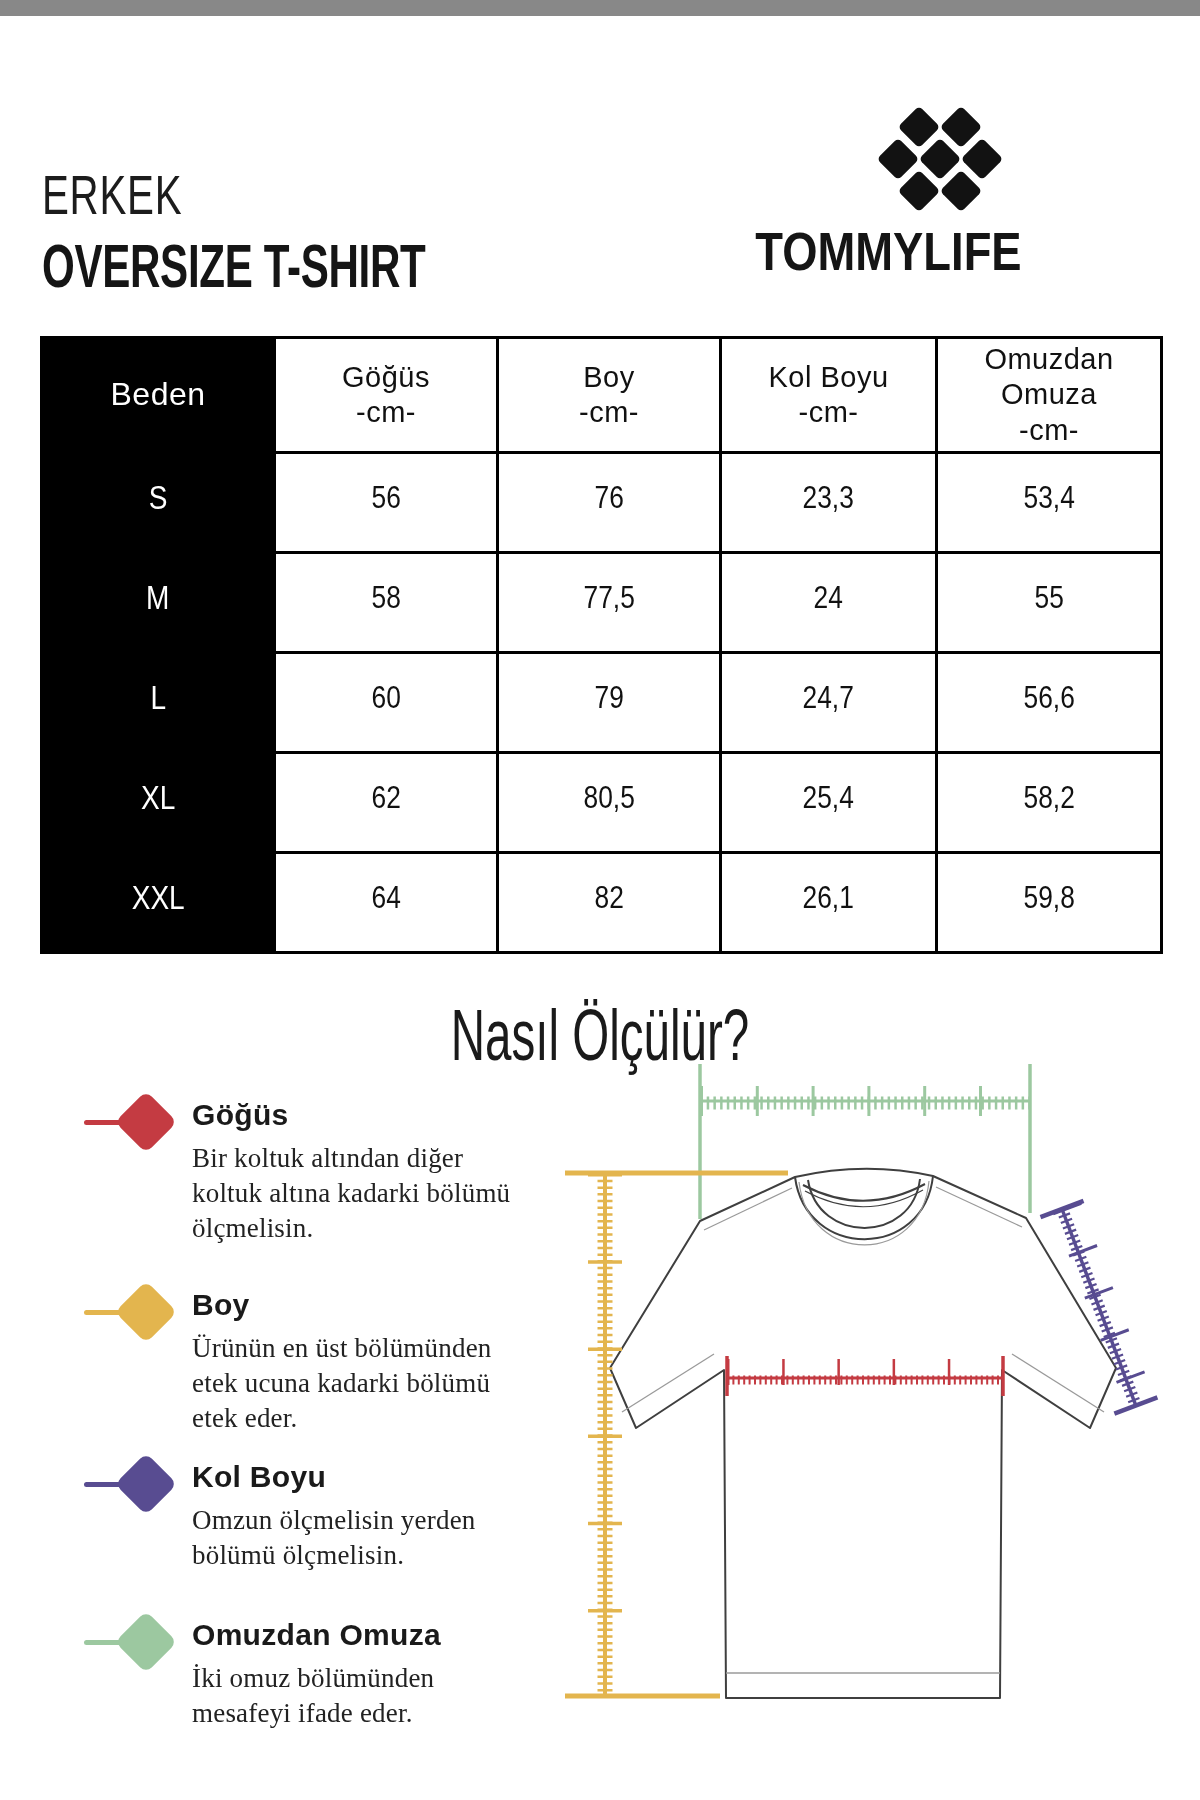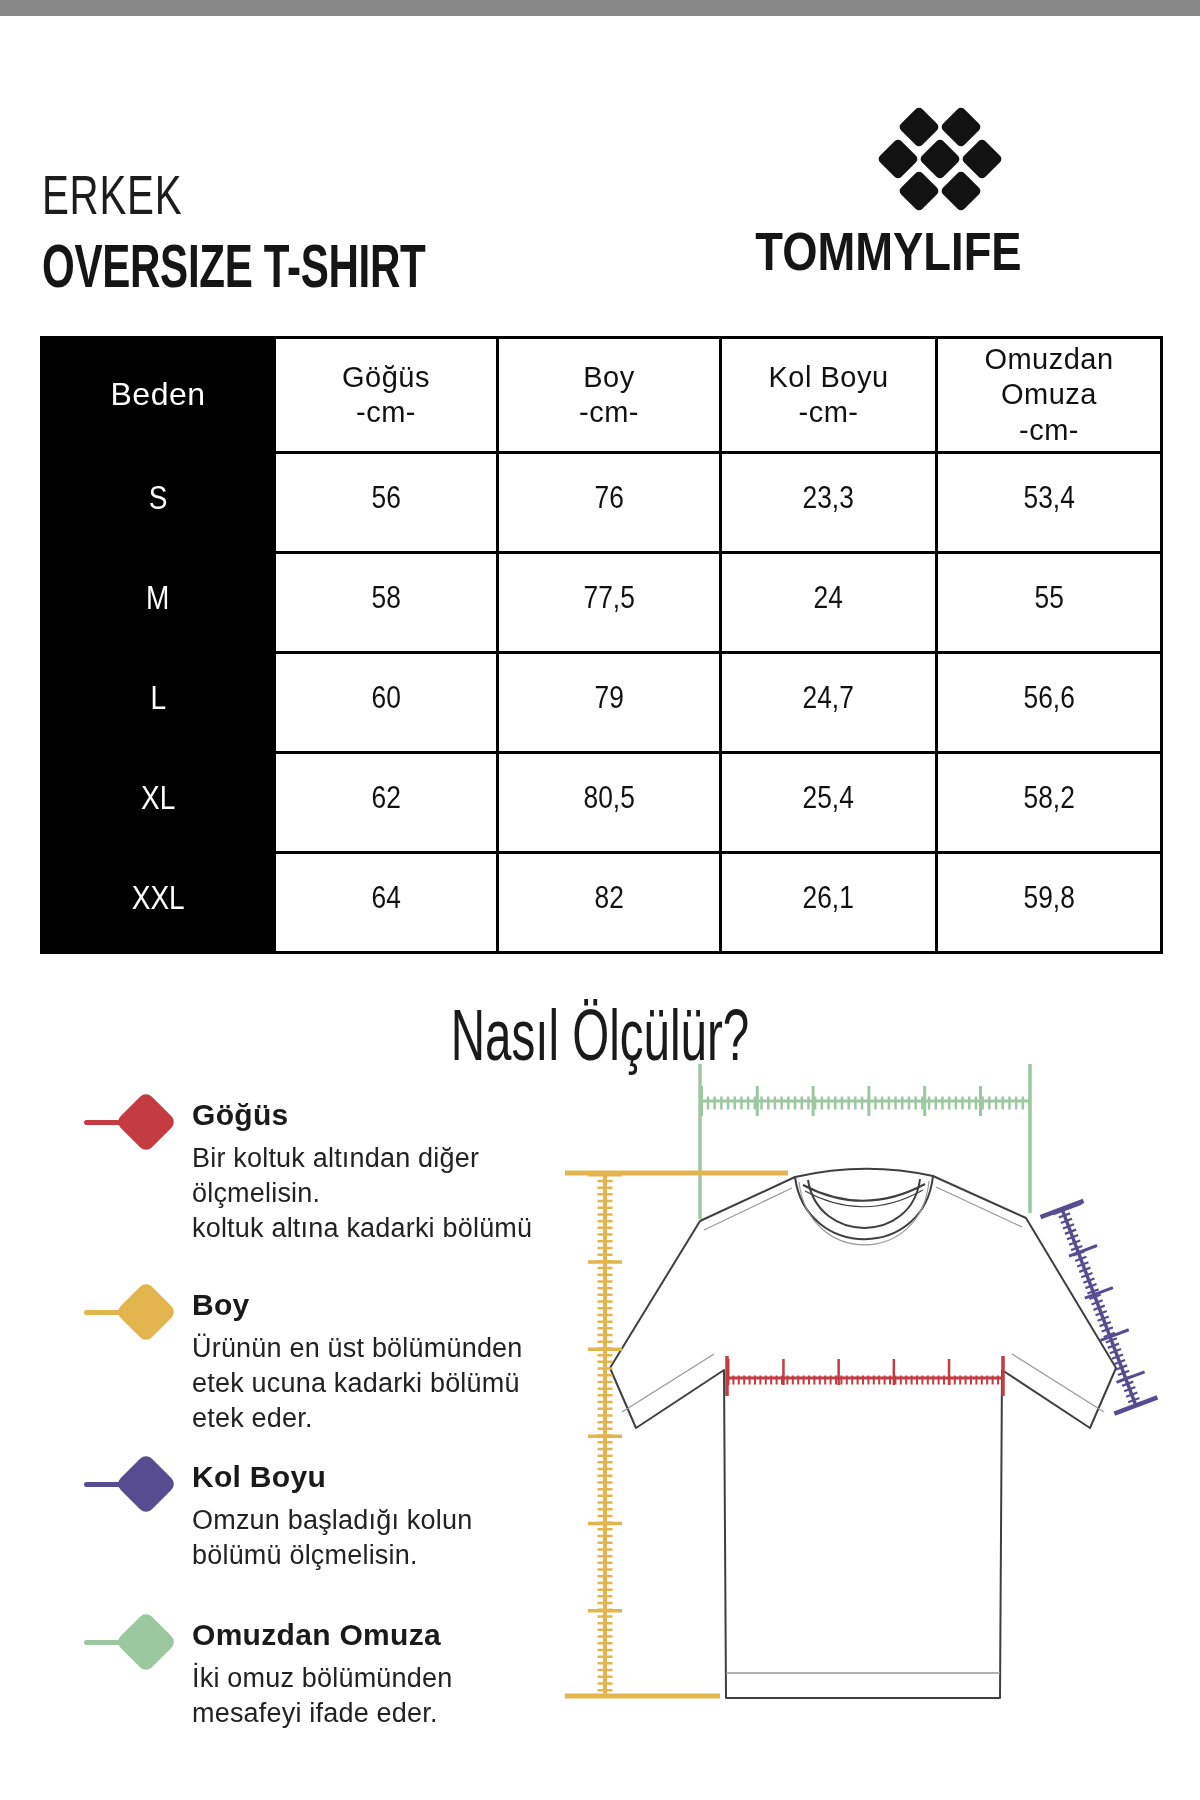--- a/index.html
+++ b/index.html
@@ -27,21 +27,21 @@
   .cond{display:inline-block;transform:scaleX(.85);}
   
   .howto-title{position:absolute;left:0;right:0;top:978px;text-align:center;font-size:72px;font-weight:400;
     color:#1a1a1a;transform:scaleX(.66);transform-origin:center top;white-space:nowrap;}
   .legend-item{position:absolute;left:84px;display:flex;align-items:flex-start;}
   .legend-marker{position:relative;width:108px;height:46px;flex:0 0 108px;margin-top:2px;}
   .legend-line{position:absolute;left:0;top:20px;width:64px;height:5px;border-radius:3px;}
   .legend-diamond{position:absolute;left:40px;top:0;width:44px;height:44px;border-radius:8px;transform:rotate(45deg);}
   .legend-text{width:372px;}
   .legend-label{font-size:30px;font-weight:700;color:#1a1a1a;margin-bottom:9px;letter-spacing:.3px;}
-  .legend-desc{font-size:27px;line-height:35px;color:#222;letter-spacing:.2px;}
+  .legend-desc{font-size:27px;line-height:35px;color:#222;letter-spacing:.2px;font-family:Liberation Serif, serif;}
   .diagram{position:absolute;left:540px;top:1040px;}
 </style>
 </head>
 <body>
 
 <div class="page">
 
   <div class="cat-title">ERKEK</div>
   <div class="prod-title">OVERSIZE T-SHIRT</div>
 
@@ -118,22 +118,22 @@
 
   <div class="legend-item" style="top:1082px">
     <div class="legend-marker">
       <div class="legend-line" style="background: rgb(196, 59, 66);"></div>
       <div class="legend-diamond" style="background: rgb(196, 59, 66);"></div>
     </div>
     <div class="legend-text">
       <div class="legend-label">Göğüs</div>
       <div class="legend-desc">
         <div>Bir koltuk altından diğer</div>
+        <div>koltuk altına kadarki bölümü</div>
         <div>ölçmelisin.</div>
-        <div>koltuk altına kadarki bölümü</div>
       </div>
     </div>
   </div>
 
   <div class="legend-item" style="top:1272px">
     <div class="legend-marker">
       <div class="legend-line" style="background: rgb(227, 181, 78);"></div>
       <div class="legend-diamond" style="background: rgb(227, 181, 78);"></div>
     </div>
     <div class="legend-text">
@@ -147,21 +147,21 @@
   </div>
 
   <div class="legend-item" style="top:1444px">
     <div class="legend-marker">
       <div class="legend-line" style="background: rgb(88, 76, 145);"></div>
       <div class="legend-diamond" style="background: rgb(88, 76, 145);"></div>
     </div>
     <div class="legend-text">
       <div class="legend-label">Kol Boyu</div>
       <div class="legend-desc">
-        <div>Omzun başladığı kolun</div>
+        <div>Omzun ölçmelisin yerden</div>
         <div>bölümü ölçmelisin.</div>
       </div>
     </div>
   </div>
 
   <div class="legend-item" style="top:1602px">
     <div class="legend-marker">
       <div class="legend-line" style="background: rgb(156, 200, 160);"></div>
       <div class="legend-diamond" style="background: rgb(156, 200, 160);"></div>
     </div>

